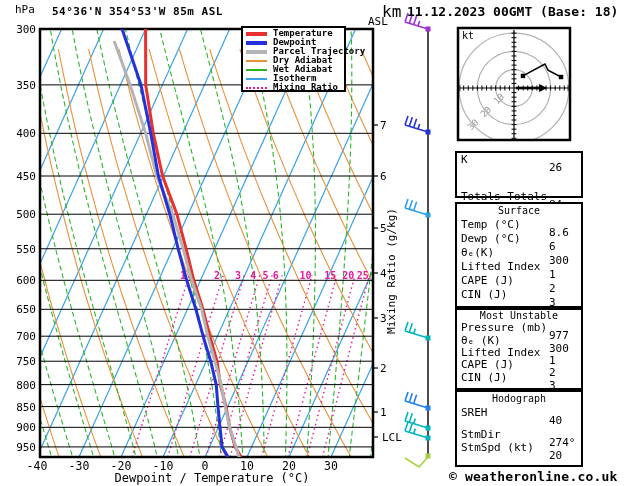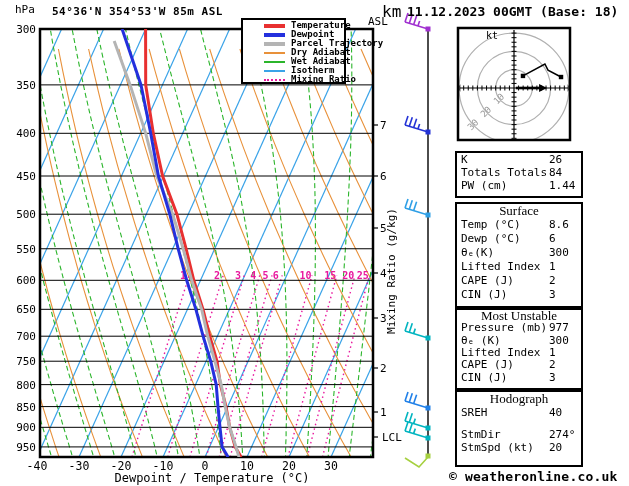--- a/index.html
+++ b/index.html
@@ -5,31 +5,31 @@
   html,body{margin:0;padding:0;background:#fff;}
   .app{position:relative;width:629px;height:486px;background:#fff;overflow:hidden;
        font-family:"DejaVu Sans Mono","Liberation Mono",monospace;}
   #chart-svg{position:absolute;left:0;top:0;}
   .hdr{position:absolute;color:#000;white-space:nowrap;}
   .hpa{left:15px;top:3px;font-size:11px;}
   .station{left:52px;top:5px;font-size:11px;font-weight:bold;letter-spacing:.5px;}
   .kmunit{left:382px;top:2px;font-size:16px;}
   .aslunit{left:368px;top:15px;font-size:11px;}
   .rundate{left:407px;top:4px;font-size:13px;font-weight:bold;}
-  .ktlab{left:462px;top:30px;font-size:10px;margin-left:24px;}
-  #legend{position:absolute;left:241px;top:18px;width:105px;height:66px;background:#fff;
-          border:2px solid #000;box-sizing:border-box;padding-top:1px;padding-left:18px;}
+  .ktlab{left:462px;top:30px;font-size:10px;}
+  #legend{position:absolute;left:241px;top:26px;width:105px;height:66px;background:#fff;
+          border:2px solid #000;box-sizing:border-box;padding-top:1px;}
   .lrow{display:flex;align-items:center;height:9px;}
   .lsample{display:inline-block;width:21px;margin-left:3px;flex:0 0 21px;}
   .llabel{font-size:9px;font-weight:bold;margin-left:6px;white-space:nowrap;line-height:9px;}
   .box{position:absolute;left:455px;width:128px;background:#fff;border:2px solid #000;
        box-sizing:border-box;}
-  .bh{text-align:center;font-size:13px;font-family:Liberation Serif, serif;}
+  .bh{text-align:center;font-size:10px;}
   .brow{position:relative;padding-left:4px;font-size:11px;white-space:nowrap;}
-  .bval{position:absolute;left:92px;top:0;}
+  .bval{position:absolute;left:92px;top:8px;}
   .copyright{position:absolute;left:449px;top:469px;font-size:13px;font-weight:bold;letter-spacing:.2px;}
 </style>
 </head>
 <body>
 
 <div class="app">
   <svg id="chart-svg" width="629" height="486">
       <clipPath id="plotclip">
         <rect x="40" y="29" width="333" height="428"></rect>
       </clipPath>
@@ -340,21 +340,21 @@
         <span class="llabel">Isotherm</span>
       </div>
       <div class="lrow">
         <span class="lsample" style="border-top: 2px dotted rgb(232, 25, 158);"></span>
         <span class="llabel">Mixing Ratio</span>
       </div>
     </div>
 
   <div class="box" id="box-indices" style="top:151px;height:47px;">
       <div class="brow" style="line-height: 13px;"><span>K</span><span class="bval">26</span></div>
-      <div class="brow" style="line-height: 13px;"><span>Totals Totals</span><span class="bval">84</span></div>
+      <div class="brow" style="line-height: 13px; margin-top: 24px;"><span>Totals Totals</span><span class="bval">84</span></div>
       <div class="brow" style="line-height: 13px;"><span>PW (cm)</span><span class="bval">1.44</span></div>
     </div>
   <div class="box" id="box-surface" style="top:202px;height:106px;">
     <div class="bh" style="line-height: 14px;">Surface</div>
   <div class="brow" style="line-height: 14px;"><span>Temp (°C)</span><span class="bval">8.6</span></div>
       <div class="brow" style="line-height: 14px;"><span>Dewp (°C)</span><span class="bval">6</span></div>
       <div class="brow" style="line-height: 14px;"><span>θₑ(K)</span><span class="bval">300</span></div>
       <div class="brow" style="line-height: 14px;"><span>Lifted Index</span><span class="bval">1</span></div>
       <div class="brow" style="line-height: 14px;"><span>CAPE (J)</span><span class="bval">2</span></div>
       <div class="brow" style="line-height: 14px;"><span>CIN (J)</span><span class="bval">3</span></div>

